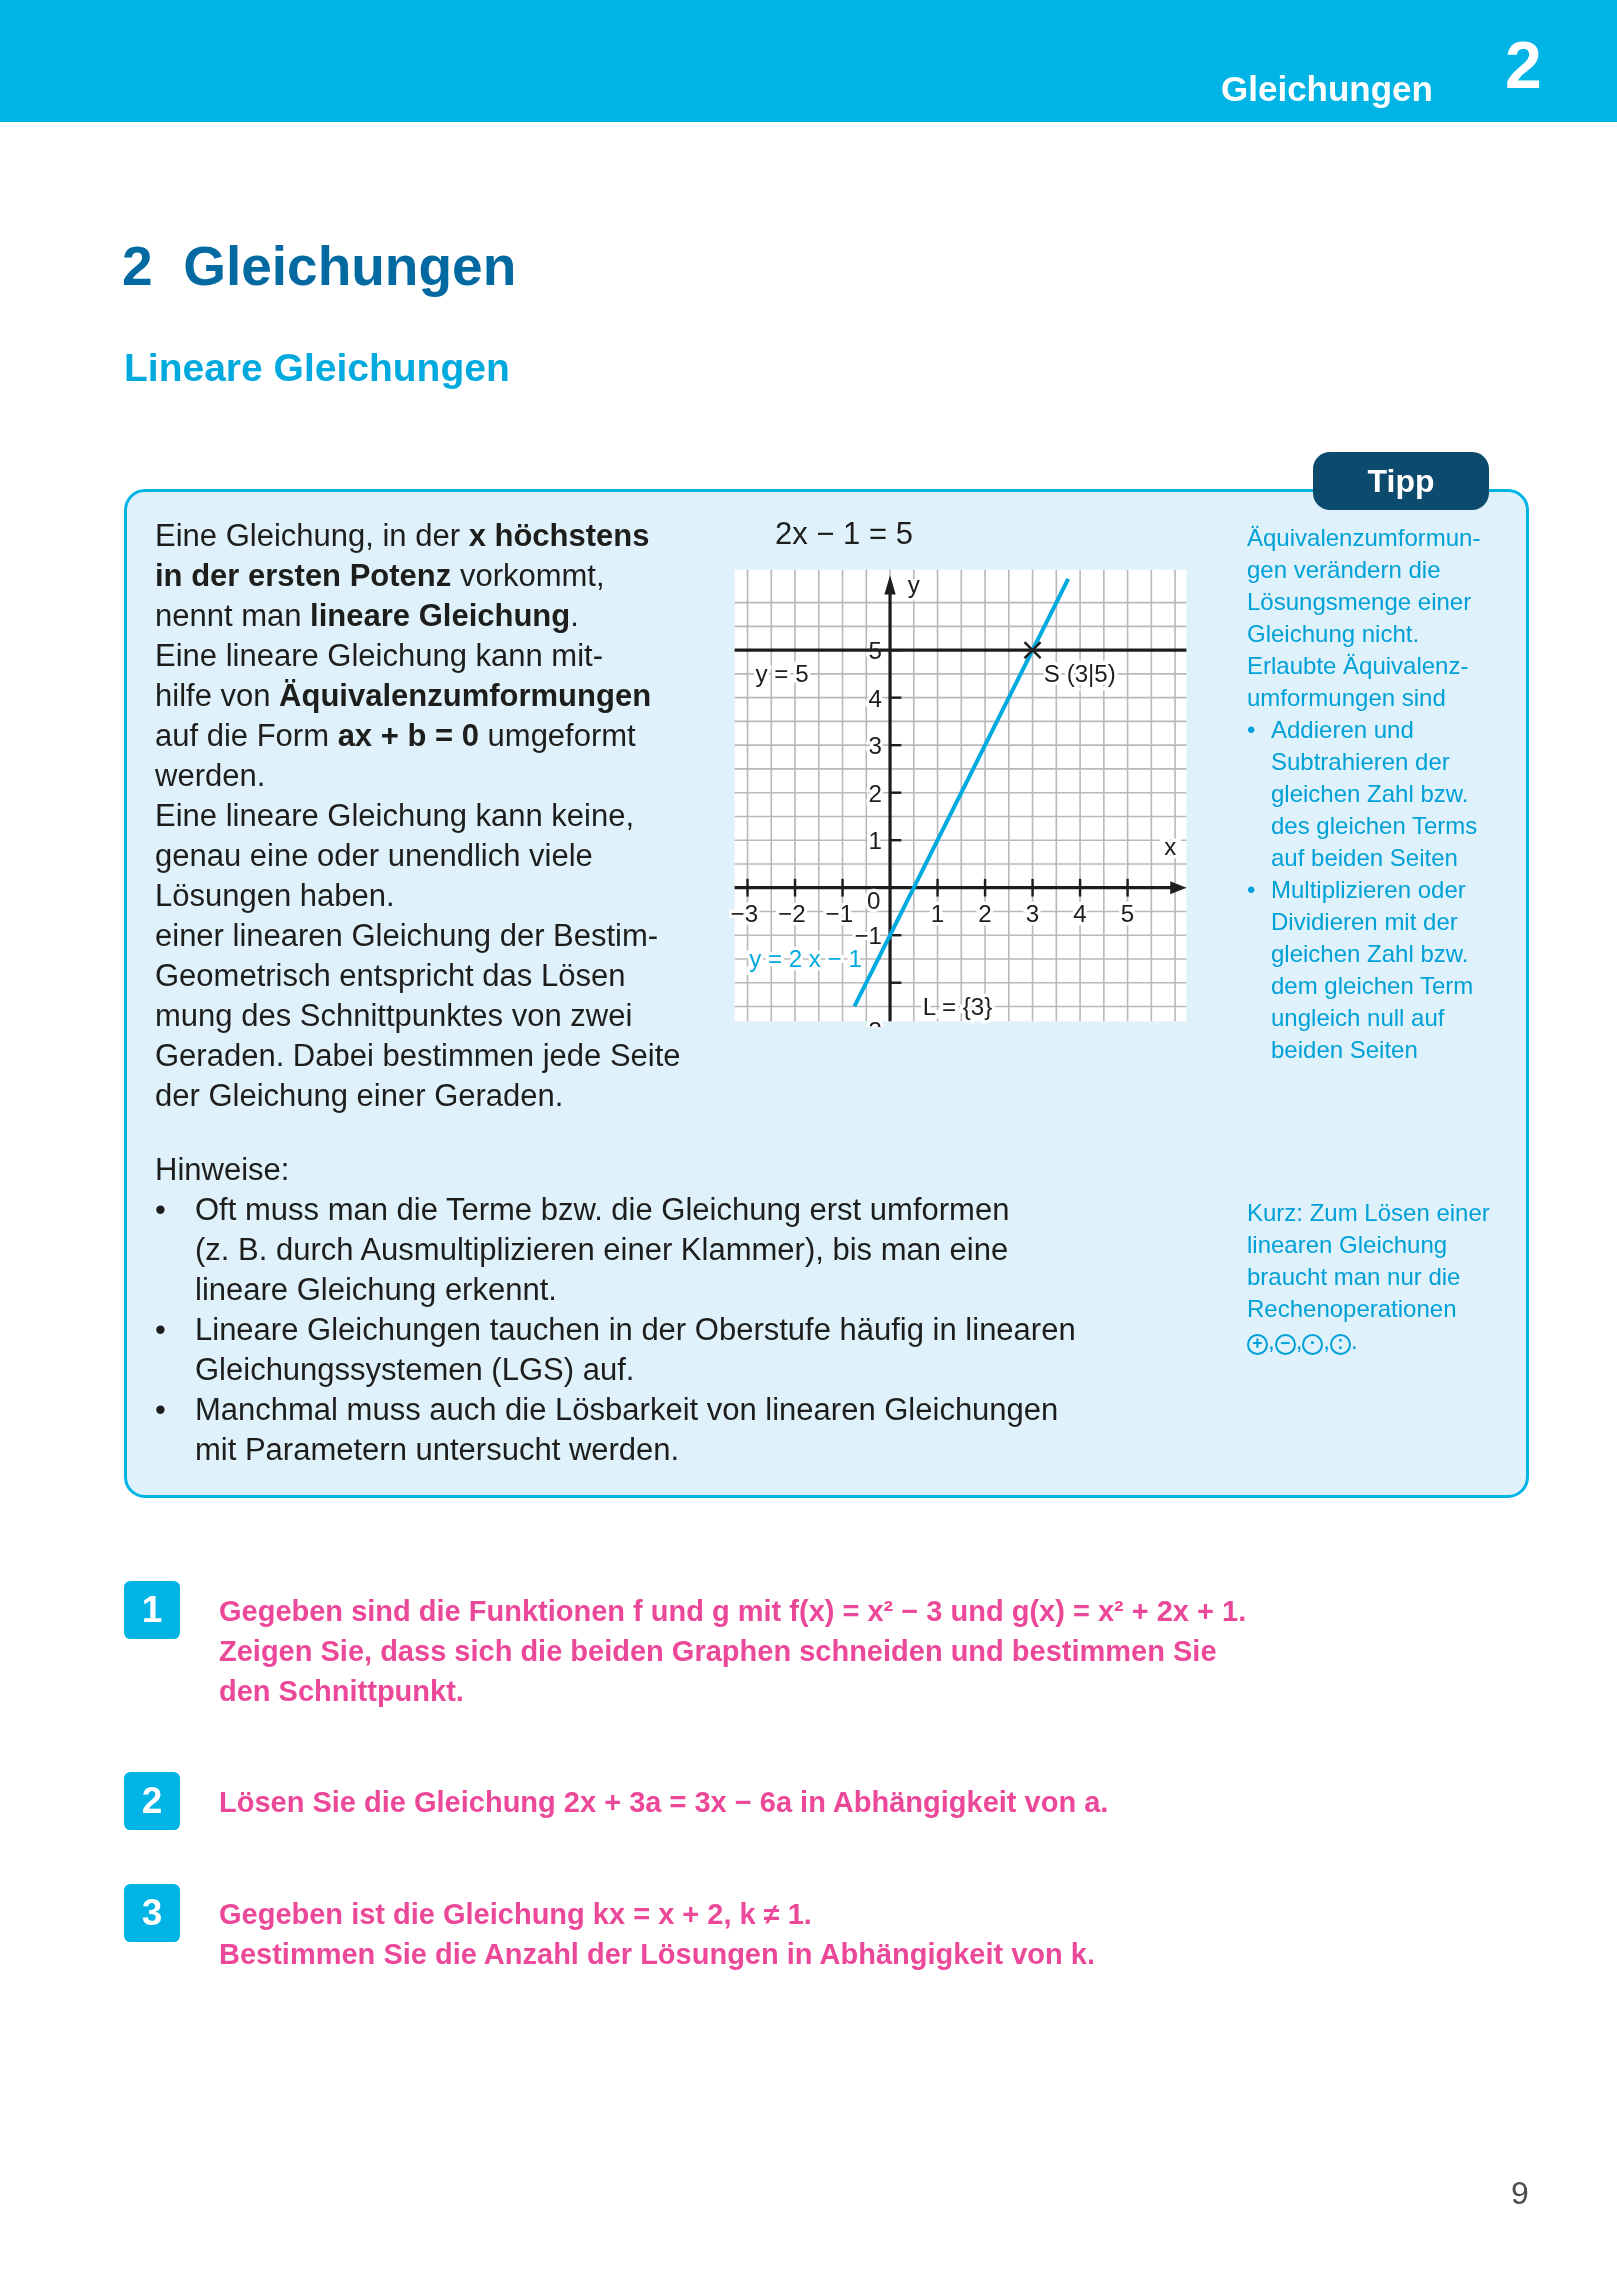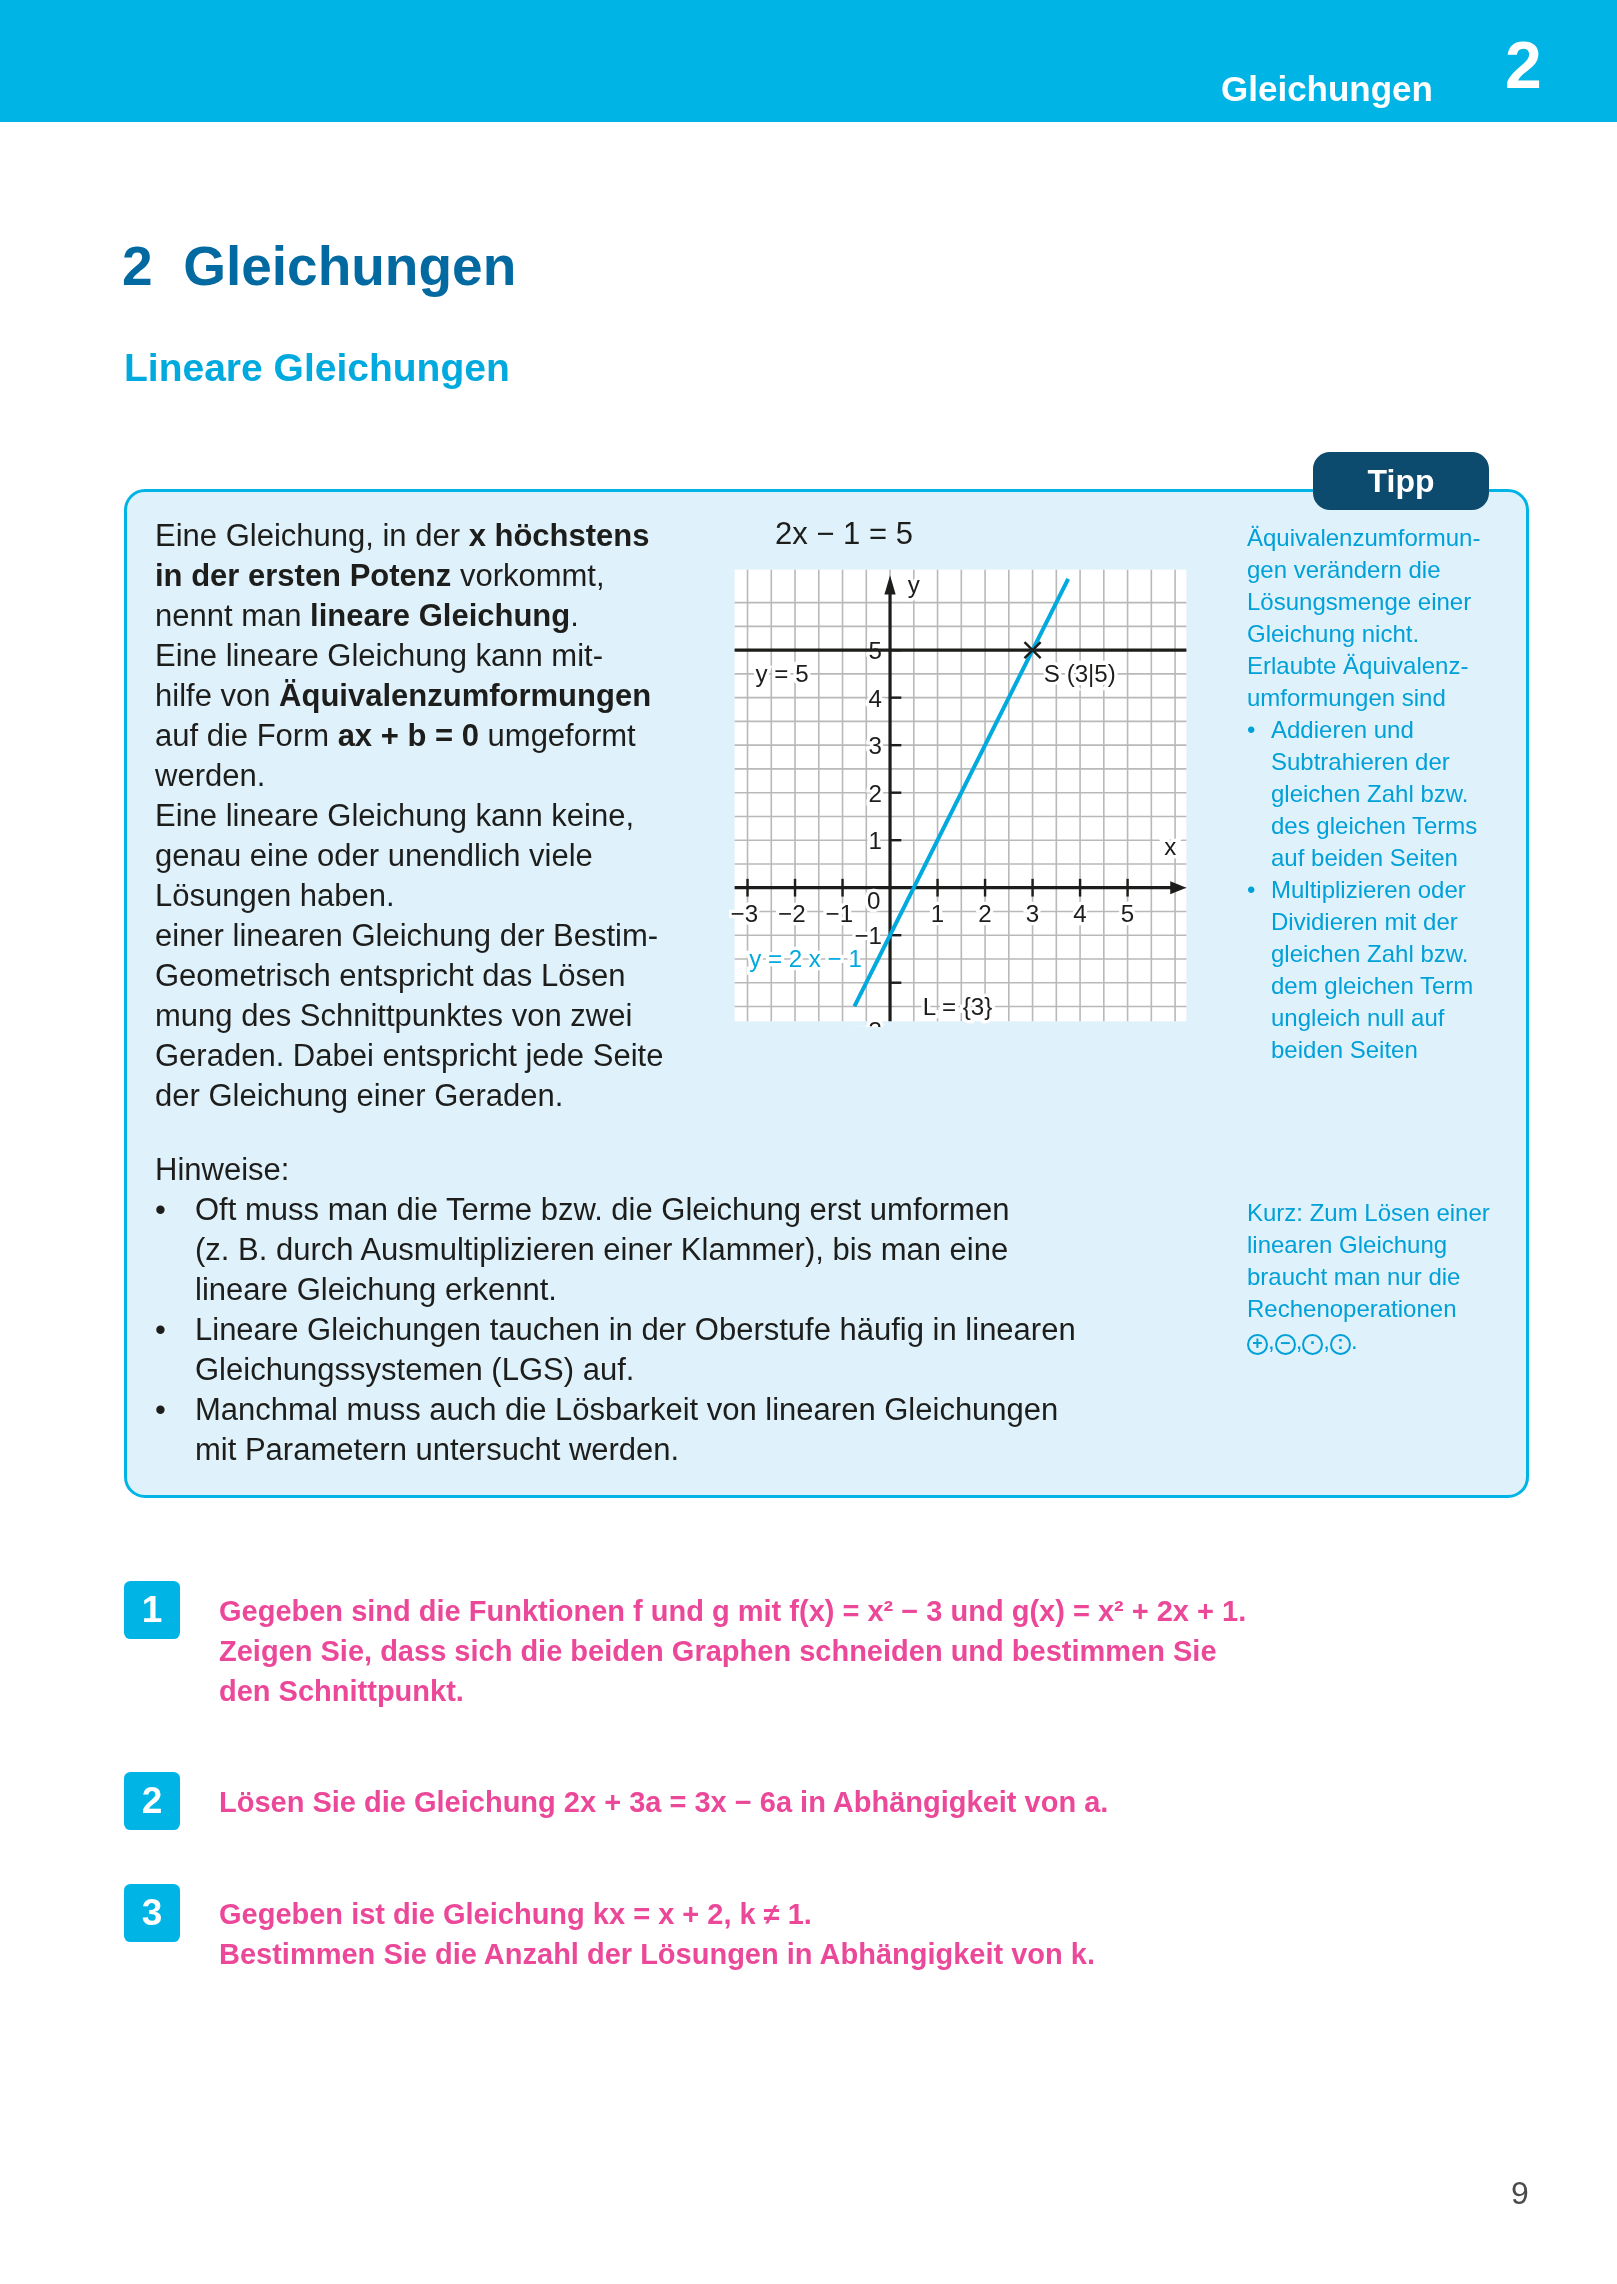--- a/index.html
+++ b/index.html
@@ -69,21 +69,21 @@
     <span class="ln"><span>Eine lineare Gleichung kann mit-</span></span>
     <span class="ln"><span>hilfe von </span><b>Äquivalenzumformungen</b></span>
     <span class="ln"><span>auf die Form  </span><b>ax + b = 0</b><span>  umgeformt</span></span>
     <span class="ln"><span>werden.</span></span>
     <span class="ln"><span>Eine lineare Gleichung kann keine,</span></span>
     <span class="ln"><span>genau eine oder unendlich viele</span></span>
     <span class="ln"><span>Lösungen haben.</span></span>
     <span class="ln"><span>einer linearen Gleichung der Bestim-</span></span>
     <span class="ln"><span>Geometrisch entspricht das Lösen</span></span>
     <span class="ln"><span>mung des Schnittpunktes von zwei</span></span>
-    <span class="ln"><span>Geraden. Dabei entspricht jede Seite</span></span>
+    <span class="ln"><span>Geraden. Dabei bestimmen jede Seite</span></span>
     <span class="ln"><span>der Gleichung einer Geraden.</span></span>
   </div>
 
 <div class="eq-title">2x − 1 = 5</div>
 
 <svg class="graph" width="463" height="463" viewBox="0 0 575 575" xmlns="http://www.w3.org/2000/svg">
   <g id="gridLines">
       <rect x="7" y="7" width="561" height="561" fill="#ffffff"></rect>
       <line x1="23" y1="7" x2="23" y2="568" stroke="#b9b9b9" stroke-width="2"></line>
       <line x1="52.5" y1="7" x2="52.5" y2="568" stroke="#b9b9b9" stroke-width="2"></line>

